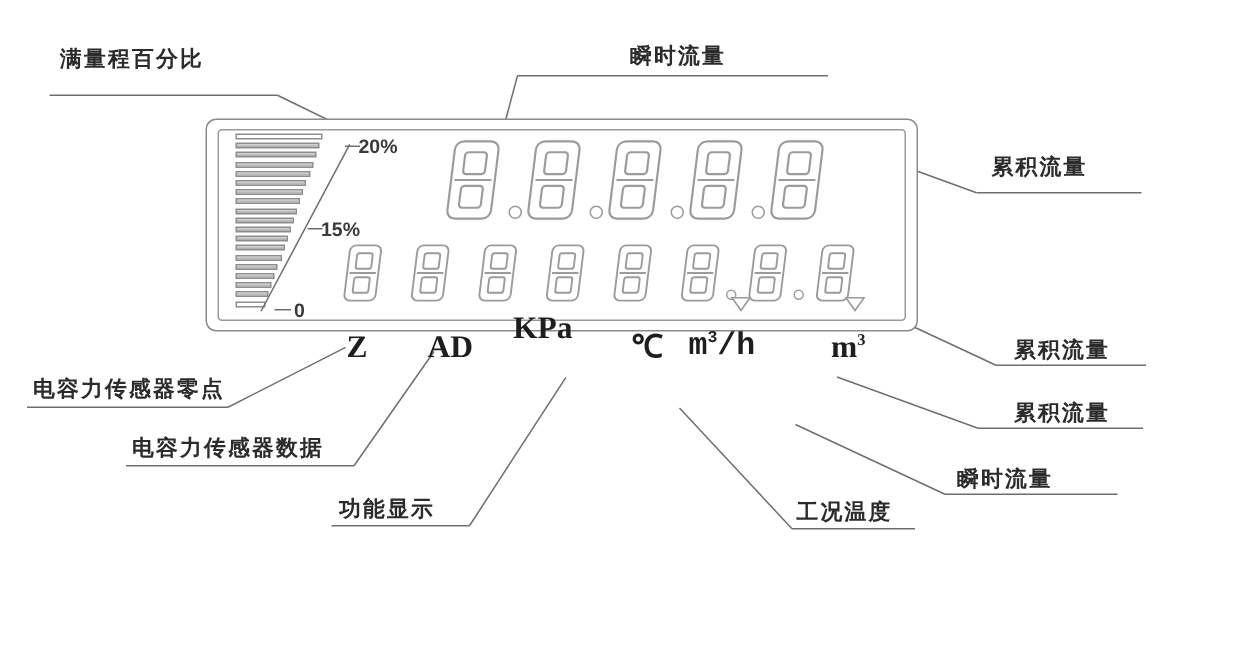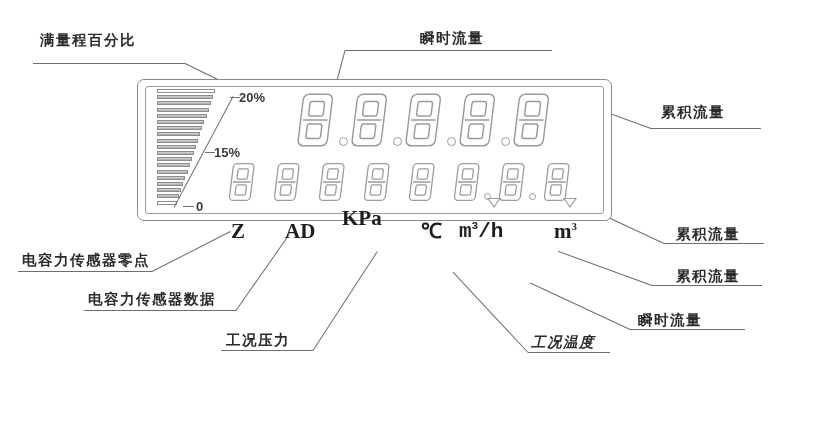--- a/index.html
+++ b/index.html
@@ -179,23 +179,23 @@
   <div class="ann" style="left:420px; top:31px;">瞬时流量</div>
 
   <div class="ann" style="left:661px; top:105px;">累积流量</div>
 
   <div class="ann" style="left:676px; top:227px;">累积流量</div>
 
   <div class="ann" style="left:676px; top:269px;">累积流量</div>
 
   <div class="ann" style="left:638px; top:313px;">瞬时流量</div>
 
-  <div class="ann" style="left:531px; top:335px;font-style:italic;">工况温度</div>
-
-  <div class="ann" style="left:226px; top:333px;">工况压力</div>
+  <div class="ann" style="left:531px; top:335px;">工况温度</div>
+
+  <div class="ann" style="left:226px; top:333px;">功能显示</div>
 
   <div class="ann" style="left:22px; top:253px;">电容力传感器零点</div>
 
   <div class="ann" style="left:88px; top:292px;">电容力传感器数据</div>
 
   <div id="panel-outer"></div>
   <div id="panel-inner"></div>
 
   <div id="bargraph">
       <div class="bar empty" style="top: 0px; width: 58px;"></div>

